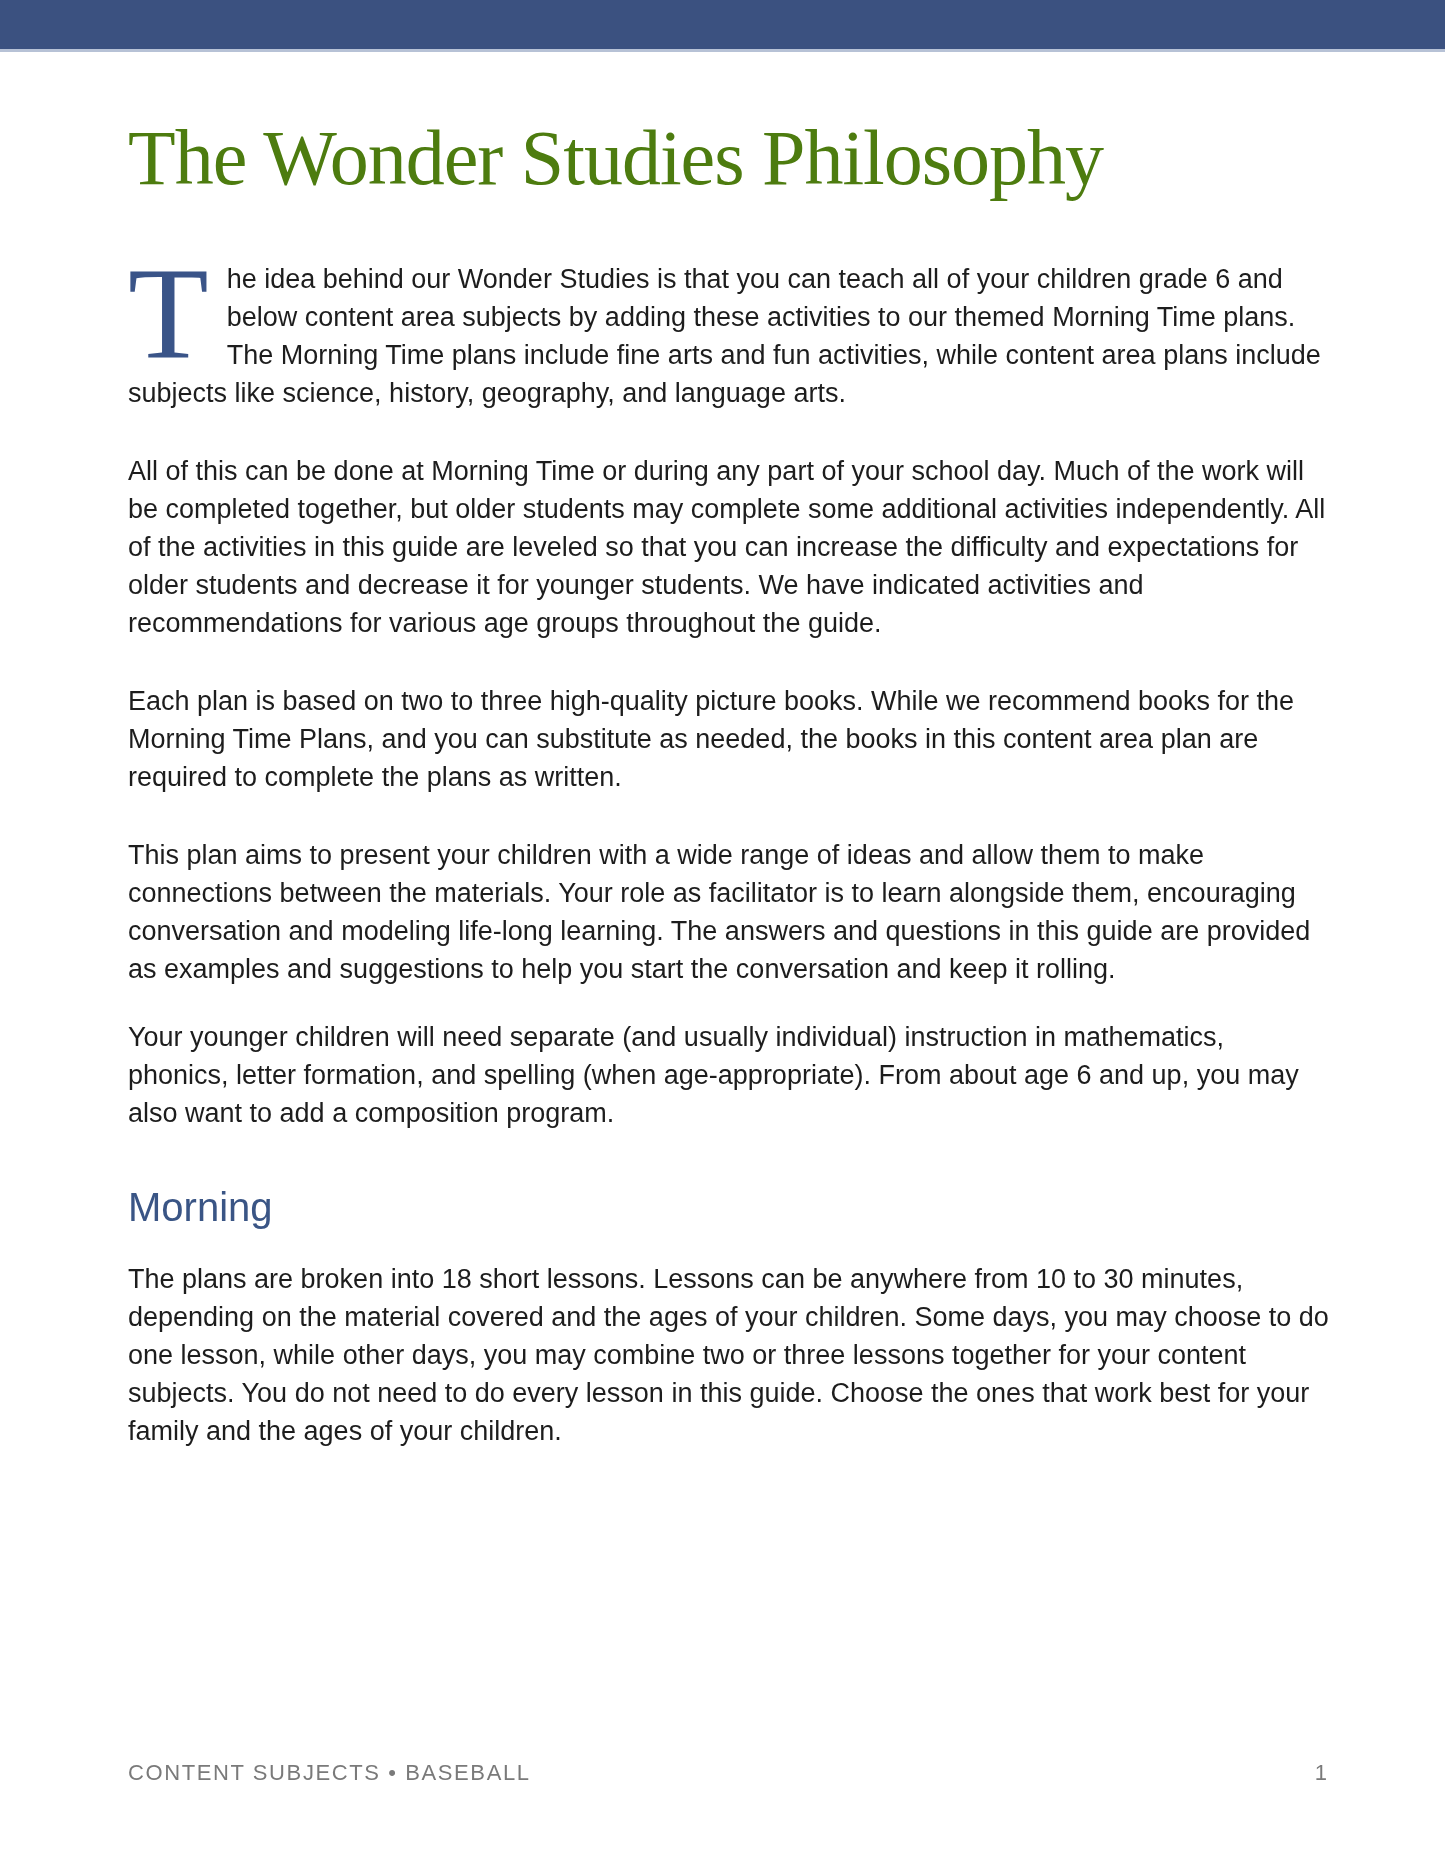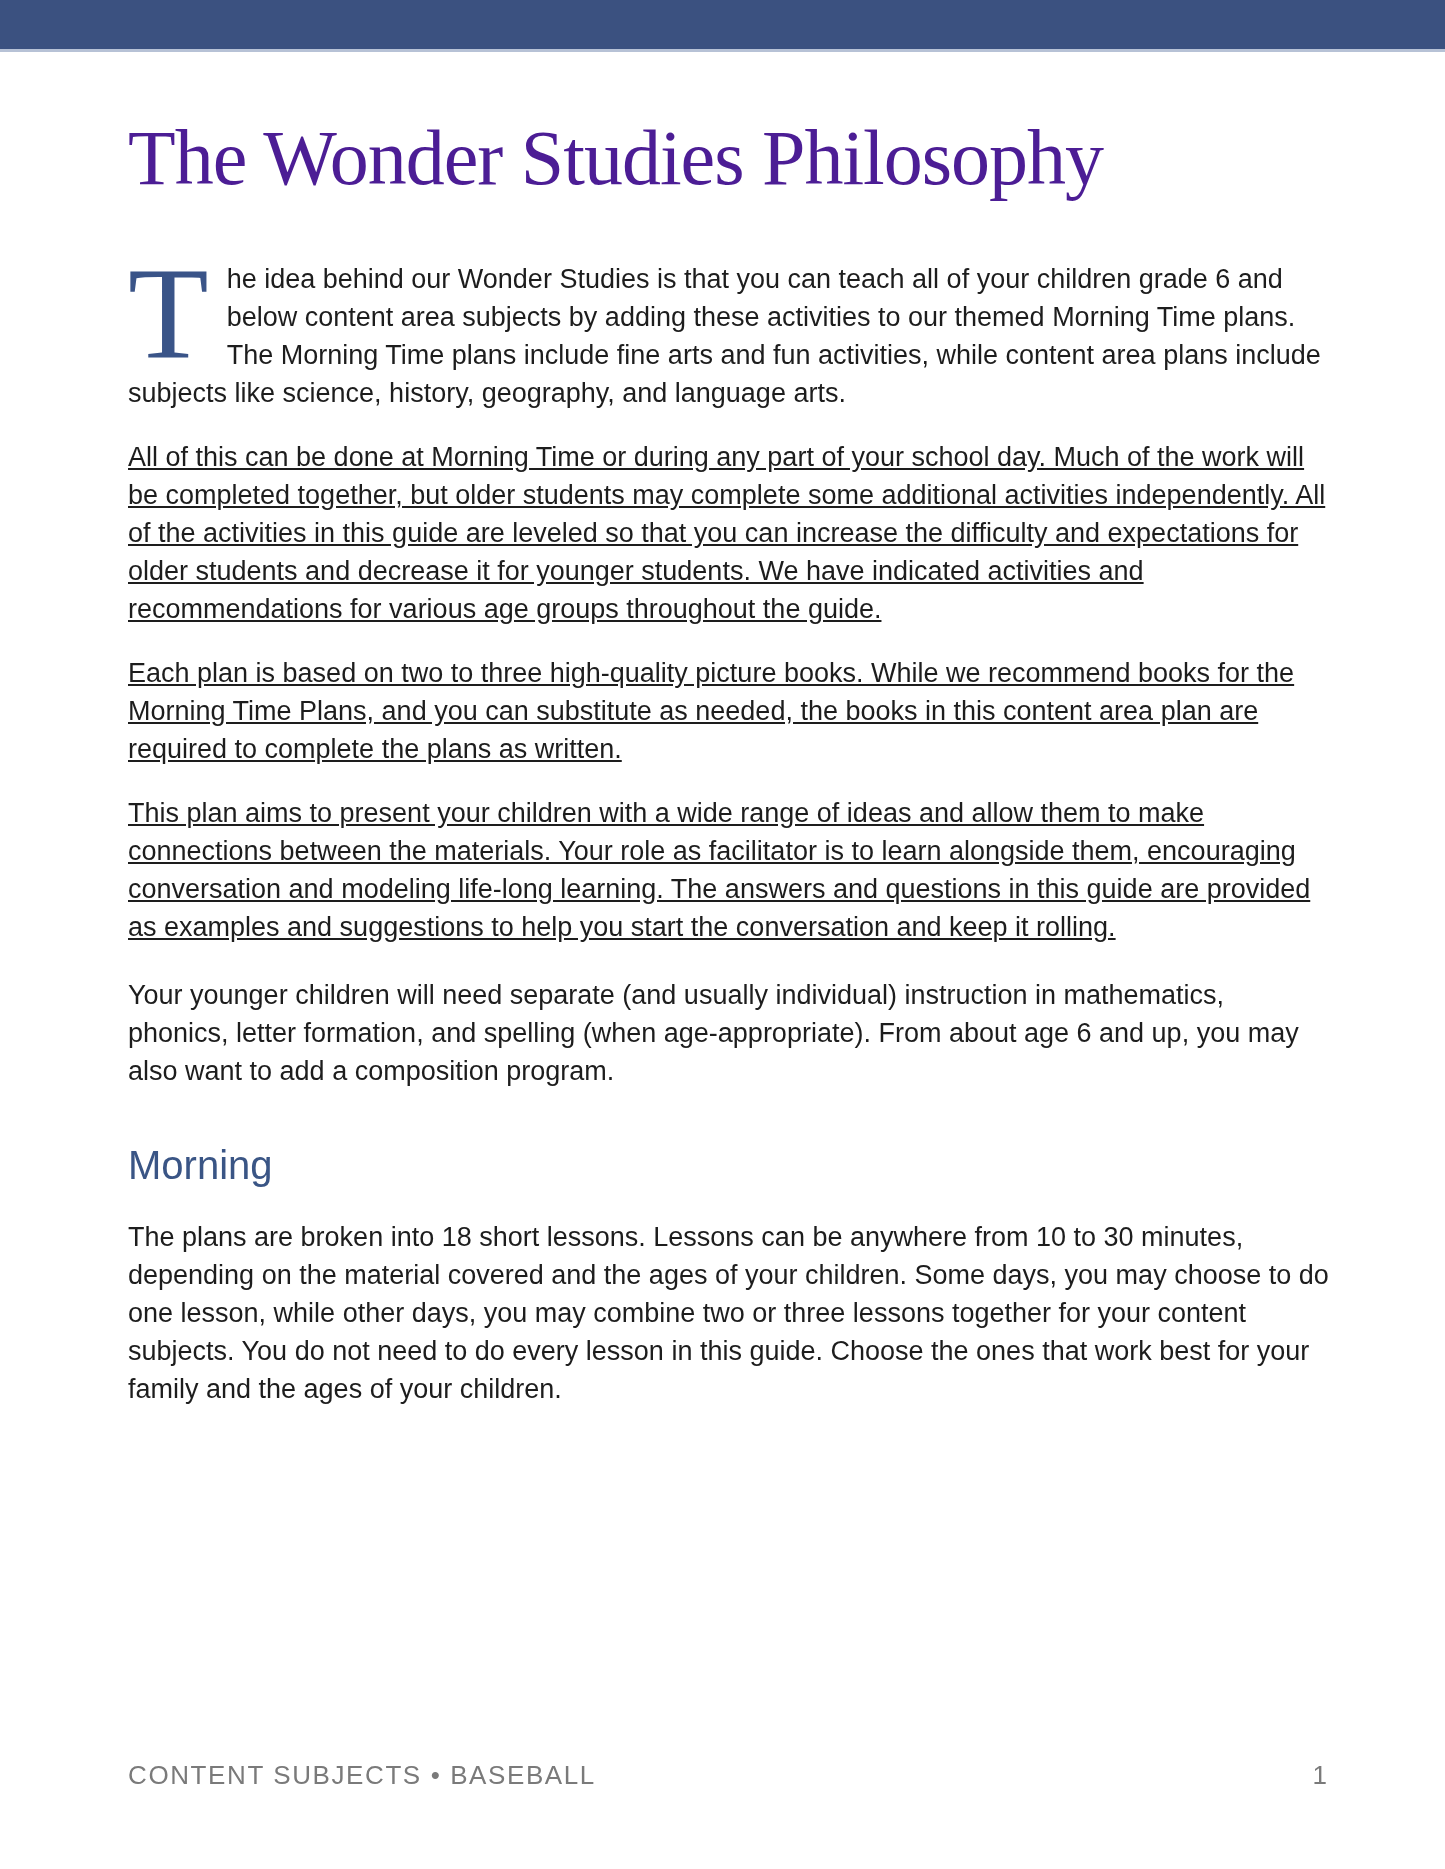--- a/index.html
+++ b/index.html
@@ -19,31 +19,31 @@
     border-bottom: 3px solid #b7c2d6;
   }
   .content {
     padding: 0 115px 0 128px;
   }
   .page-title {
     font-family: "Liberation Serif", serif;
     font-weight: 400;
     font-size: 78px;
     line-height: 1.18;
-    color: #4c1d95;
+    color: #4d7c0f;
     margin-top: 60px;
     letter-spacing: -1px;
   }
   .body-text {
     font-size: 27px;
     line-height: 38px;
     color: #1d1d1d;
   }
   .lead { margin-top: 56px; }
-  .para { margin-top: 26px; text-decoration: underline; }
+  .para { margin-top: 40px; }
   .drop-cap {
     float: left;
     font-family: "Liberation Serif", serif;
     color: #3A5488;
     font-size: 132px;
     line-height: 96px;
     padding: 6px 18px 0 0;
   }
   .section-heading {
     font-family: "Liberation Sans", sans-serif;
@@ -55,21 +55,21 @@
   }
   .section-body { margin-top: 30px; }
   .footer {
     position: absolute;
     top: 1760px;
     left: 128px;
     right: 118px;
     display: flex;
     justify-content: space-between;
     align-items: baseline;
-    font-size: 26px;
+    font-size: 22px;
     color: #7A7A7A;
   }
   .footer-left { letter-spacing: 1.6px; }
   .footer-page { letter-spacing: 0; }
 </style>
 </head>
 <body>
 
 <div class="top-bar"></div>
 

